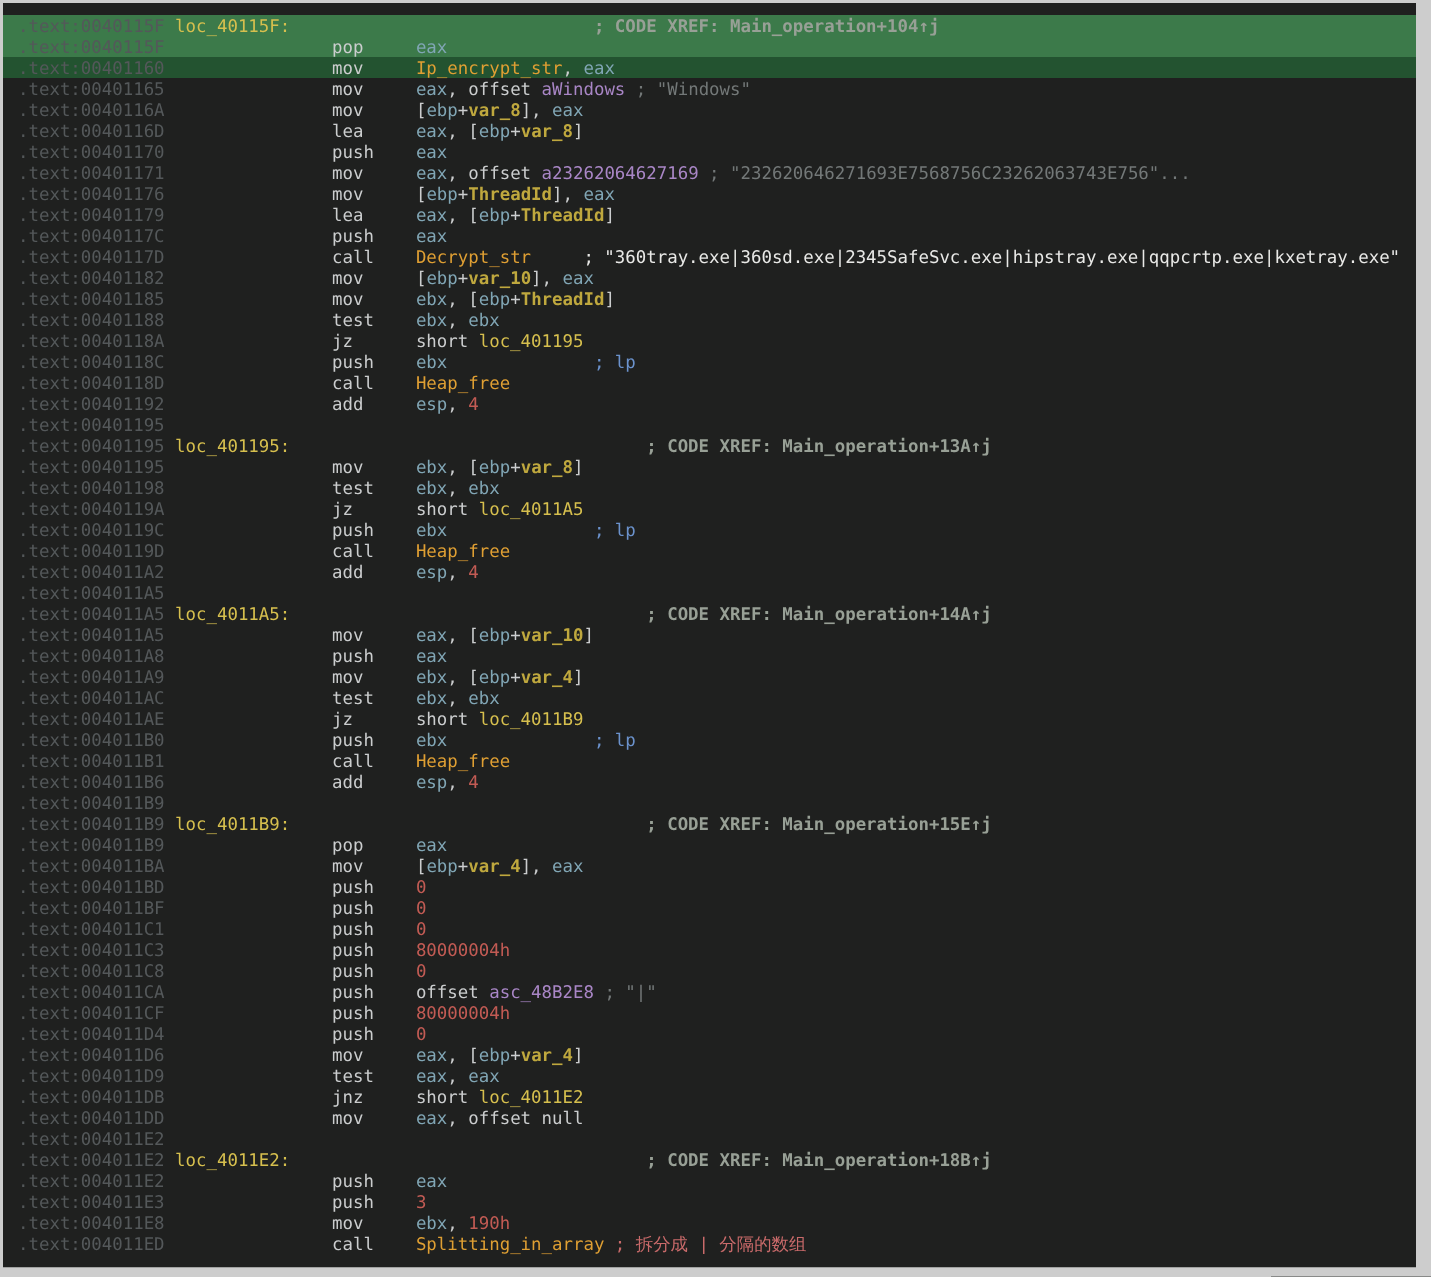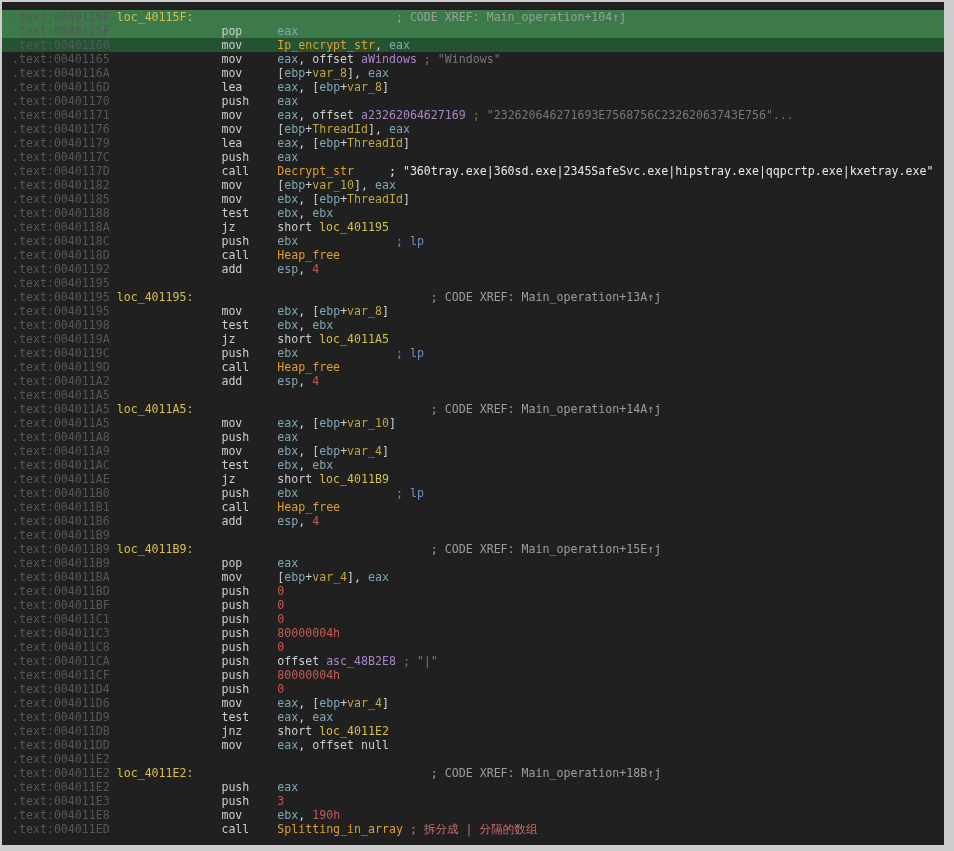--- a/index.html
+++ b/index.html
@@ -19,24 +19,24 @@
   }
   .line { height:14px; padding-left:10px; }
   .line.hl1 { background:var(--hl1,#3c7a4a); }
   .line.hl2 { background:var(--hl2,#235330); }
   .a { color:var(--address,#54585a);text-align:right; }
   .d { color:var(--deftext,#cbcdce); }
   .r { color:var(--register,#81a6b5);margin-top:32px; }
   .n { color:var(--number,#c25b54); }
   .l { color:var(--loclabel,#d6bf4e); }
   .f { color:var(--funcname,#df9f33); }
-  .v { color:var(--stackvar,#bfa83e); }
+  .v { color:var(--stackvar,#bfa83e);font-weight:bold; }
   .s { color:var(--dataname,#a986c6); }
   .c { color:var(--comment,#737878); }
-  .x { color:var(--xref,#98a096); }
+  .x { color:var(--xref,#98a096);font-weight:bold; }
   .b { color:var(--paramcomment,#6b92cc); }
   .w { color:var(--stringcomment,#e9e9e7); }
   .k { color:var(--cncomment,#c96a6a); }
   #vscroll { position:absolute; top:0; right:0; width:10px; height:851px; background:var(--frame,#cdcdcd); }
   #hscroll { position:absolute; left:0; bottom:0; width:944px; height:6px; background:var(--frame,#cdcdcd); }
 </style>
 </head>
 <body>
 
 <div id="window">

